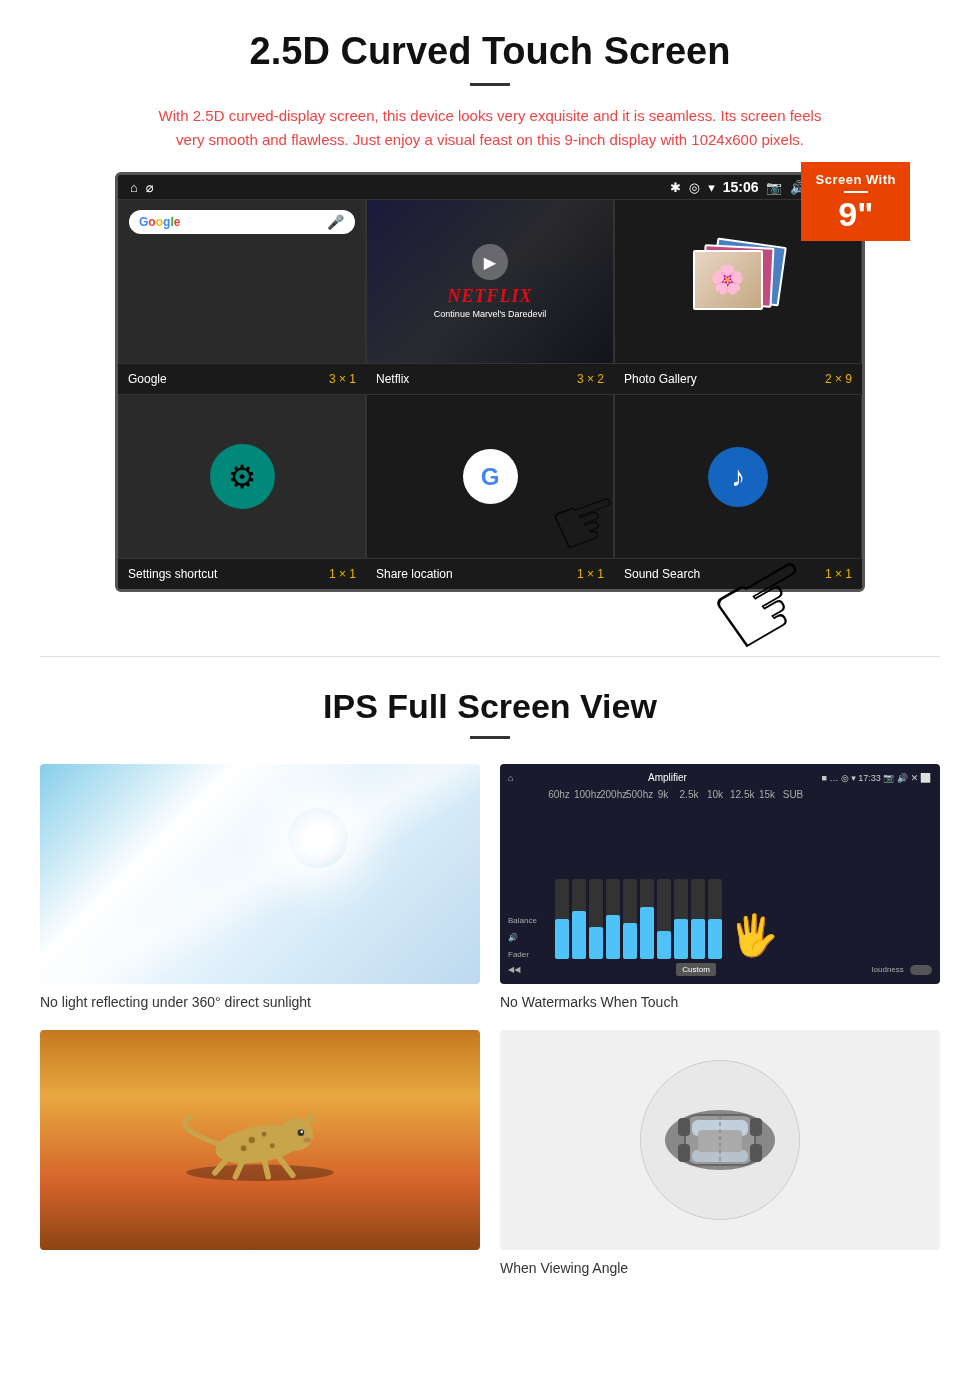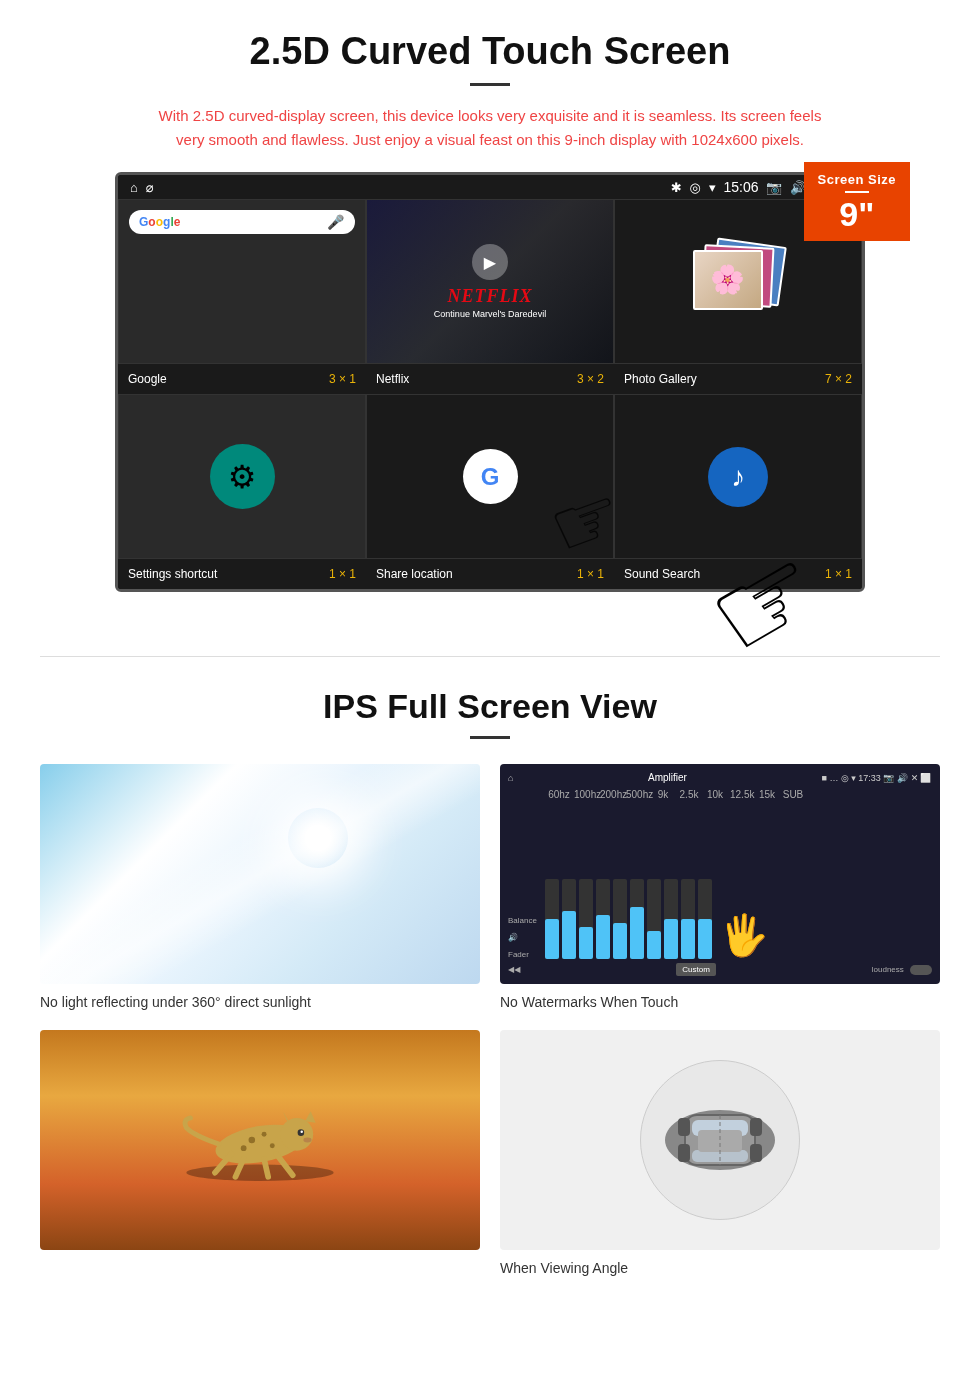--- a/index.html
+++ b/index.html
@@ -49,21 +49,21 @@
       background: #1a1a1a;
       display: flex;
       align-items: center;
       justify-content: space-between;
       padding: 4px 12px;
       color: #fff;
       font-size: 13px;
     }
     .status-left { display: flex; align-items: center; gap: 8px; }
     .status-right { display: flex; align-items: center; gap: 8px; font-size: 13px; }
-    .status-time { font-weight: normal; font-size: 14px; text-align: center; }
+    .status-time { font-weight: bold; font-size: 14px; text-align: center; }
 
     
     .app-grid {
       display: grid;
       grid-template-columns: 1fr 1fr 1fr;
       background: #222;
     }
     .app-cell {
       border: 1px solid #333;
       position: relative;
@@ -385,21 +385,21 @@
       display: flex;
       gap: 4px;
       font-size: 10px;
       color: #aaa;
       margin-bottom: 4px;
       padding-left: 40px;
     }
     .amp-label { width: 22px; text-align: center; }
     .amp-content {
       display: flex;
-      gap: 2px;
+      gap: 12px;
       align-items: flex-end;
       flex: 1;
     }
     .amp-sidebar {
       display: flex;
       flex-direction: column;
       gap: 8px;
       font-size: 8px;
       color: #aaa;
       width: 35px;
@@ -495,21 +495,21 @@
 
 <div class="section1">
   <h1 class="main-title">2.5D Curved Touch Screen</h1>
   <div class="title-divider"></div>
   <p class="section-desc">With 2.5D curved-display screen, this device looks very exquisite and it is seamless. Its screen feels very smooth and flawless. Just enjoy a visual feast on this 9-inch display with 1024x600 pixels.</p>
 
   <div class="section1-center">
     <div class="device-outer">
       
       <div class="screen-badge">
-        <div class="screen-badge-title">Screen Size</div>
+        <div class="screen-badge-title">Screen With</div>
         <div class="screen-badge-divider"></div>
         <div class="screen-badge-size">9"</div>
       </div>
 
       <div class="device-screen">
 
         <div class="status-bar">
           <div class="status-left">
             <span>⌂</span>
             <span>⌀</span>
@@ -561,21 +561,21 @@
           <div class="app-label">
             <span class="app-label-name">Google</span>
             <span class="app-label-size">3 × 1</span>
           </div>
           <div class="app-label">
             <span class="app-label-name">Netflix</span>
             <span class="app-label-size">3 × 2</span>
           </div>
           <div class="app-label">
             <span class="app-label-name">Photo Gallery</span>
-            <span class="app-label-size">7 × 2</span>
+            <span class="app-label-size">2 × 9</span>
           </div>
         </div>
 
         <div class="app-grid">
 
           <div class="app-cell settings-cell">
             <div class="settings-icon-circle">
               <span>⚙</span>
             </div>
           </div>

